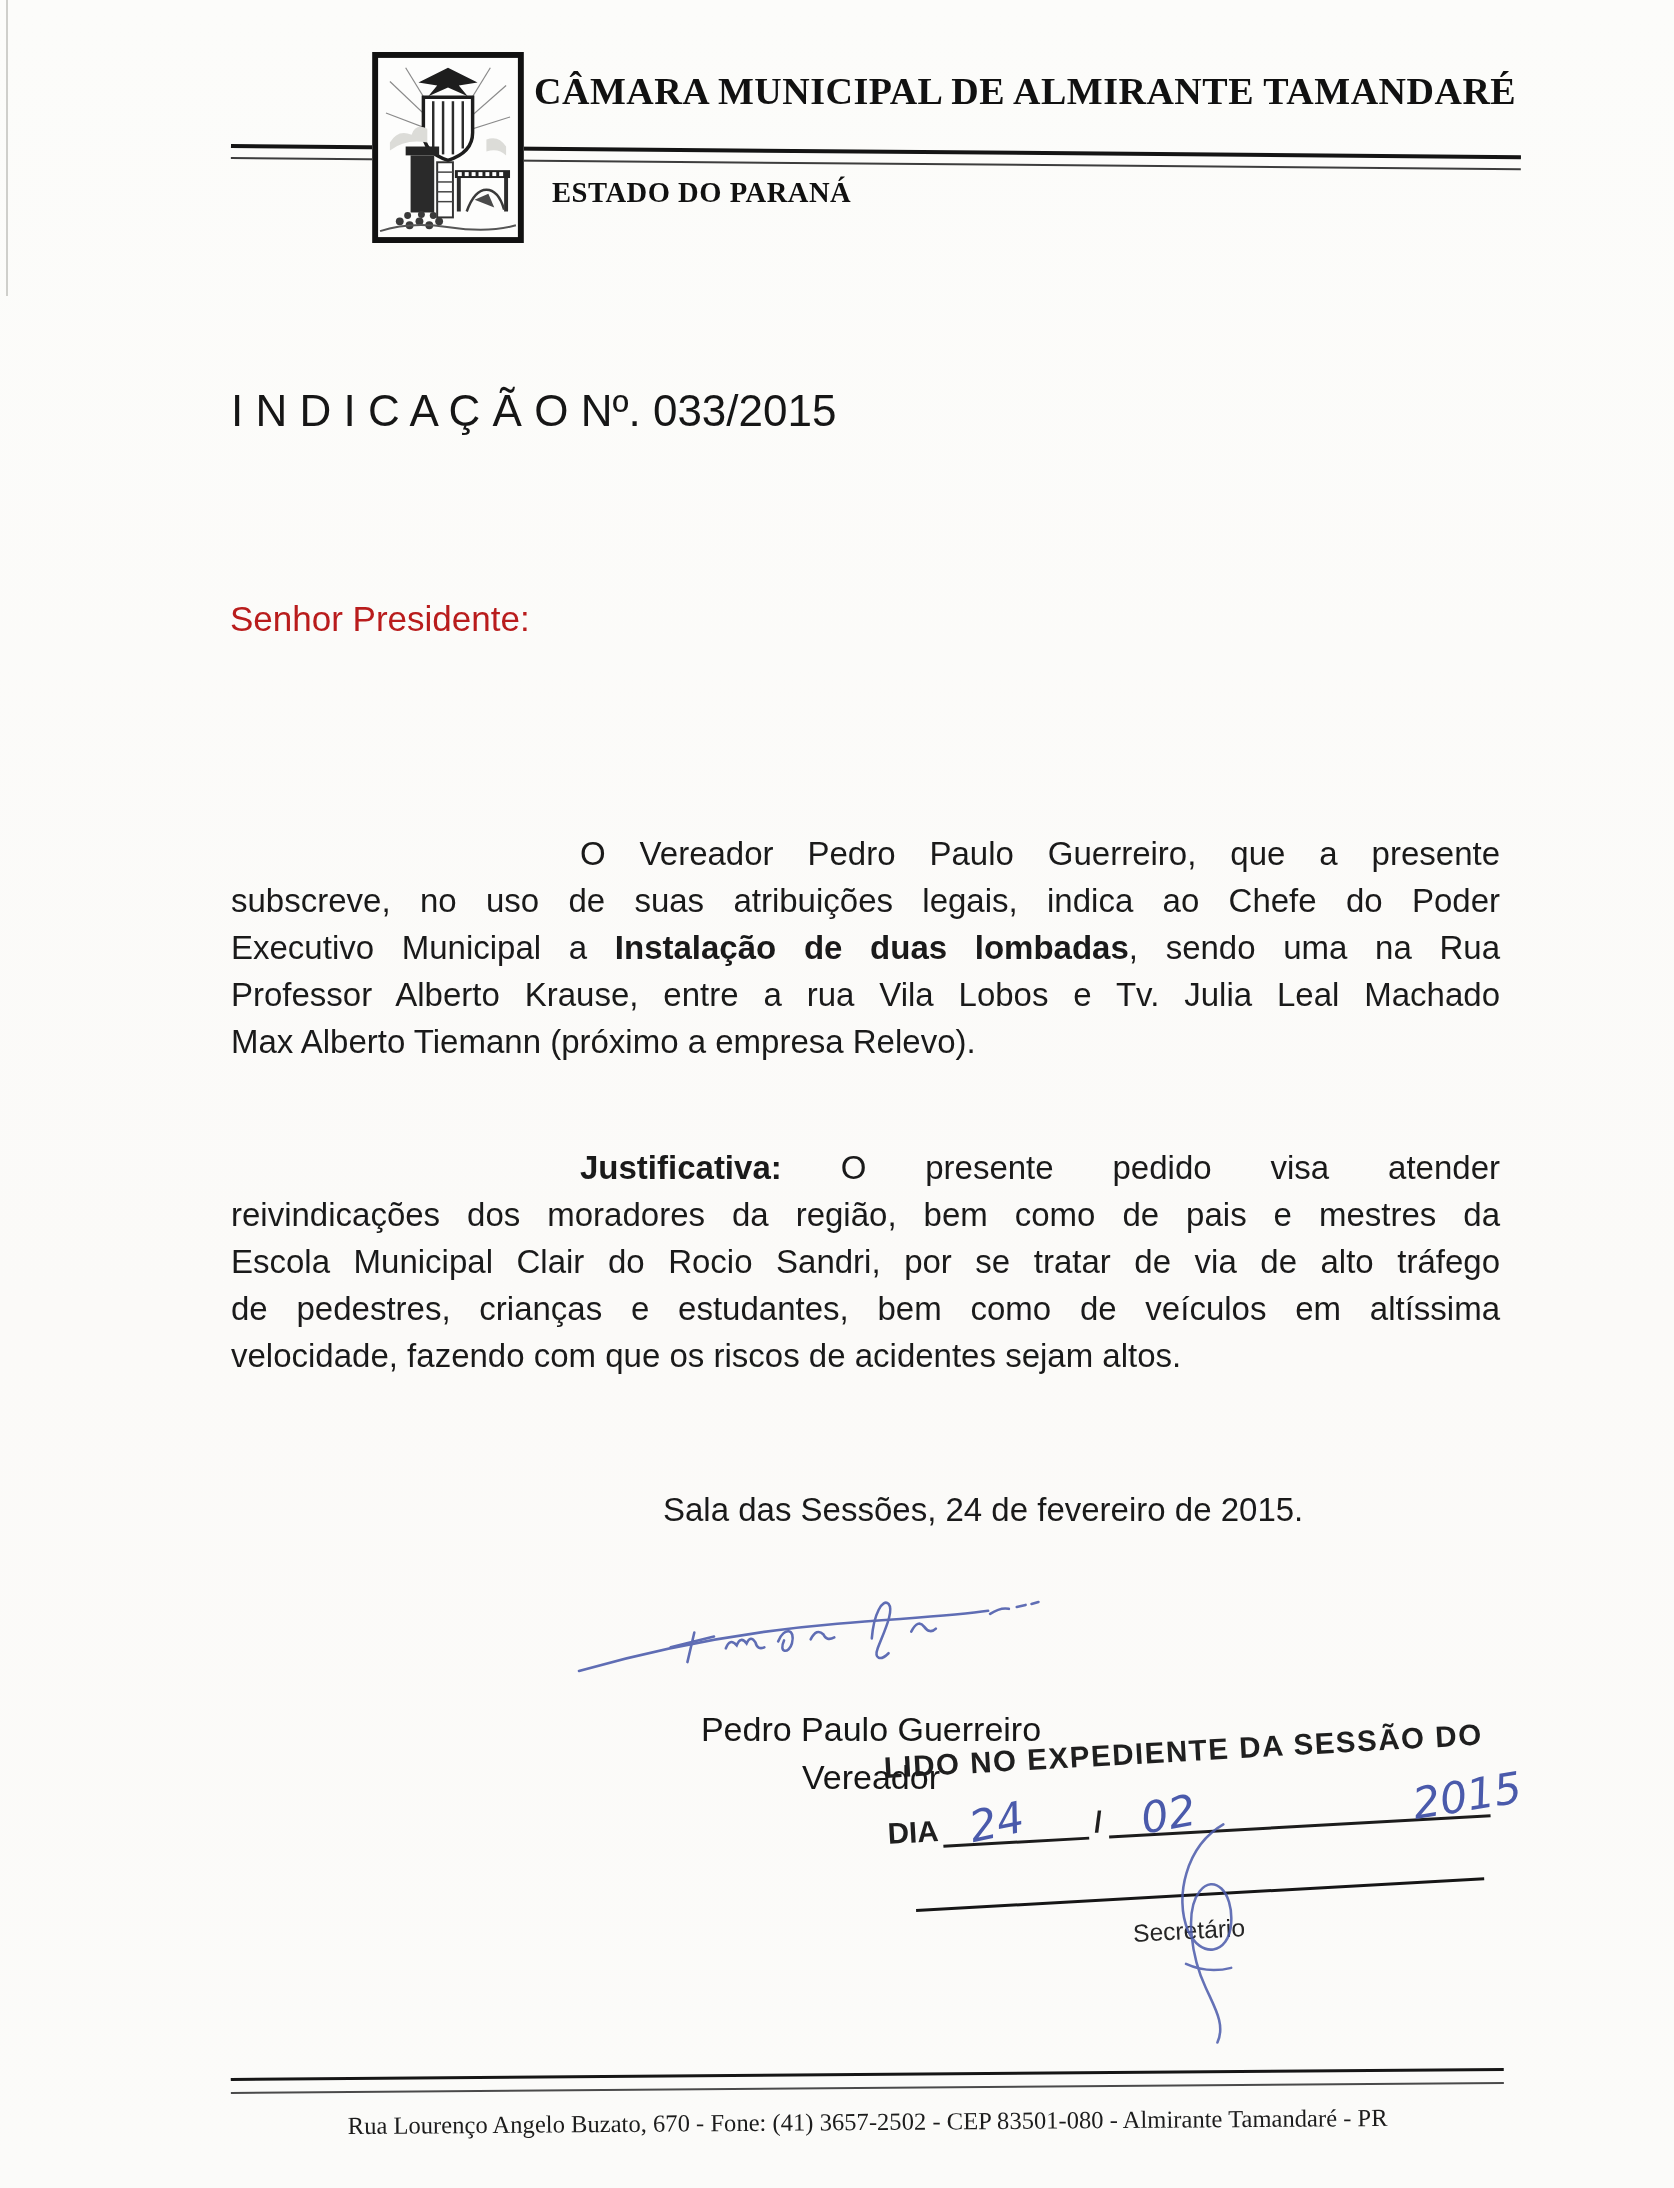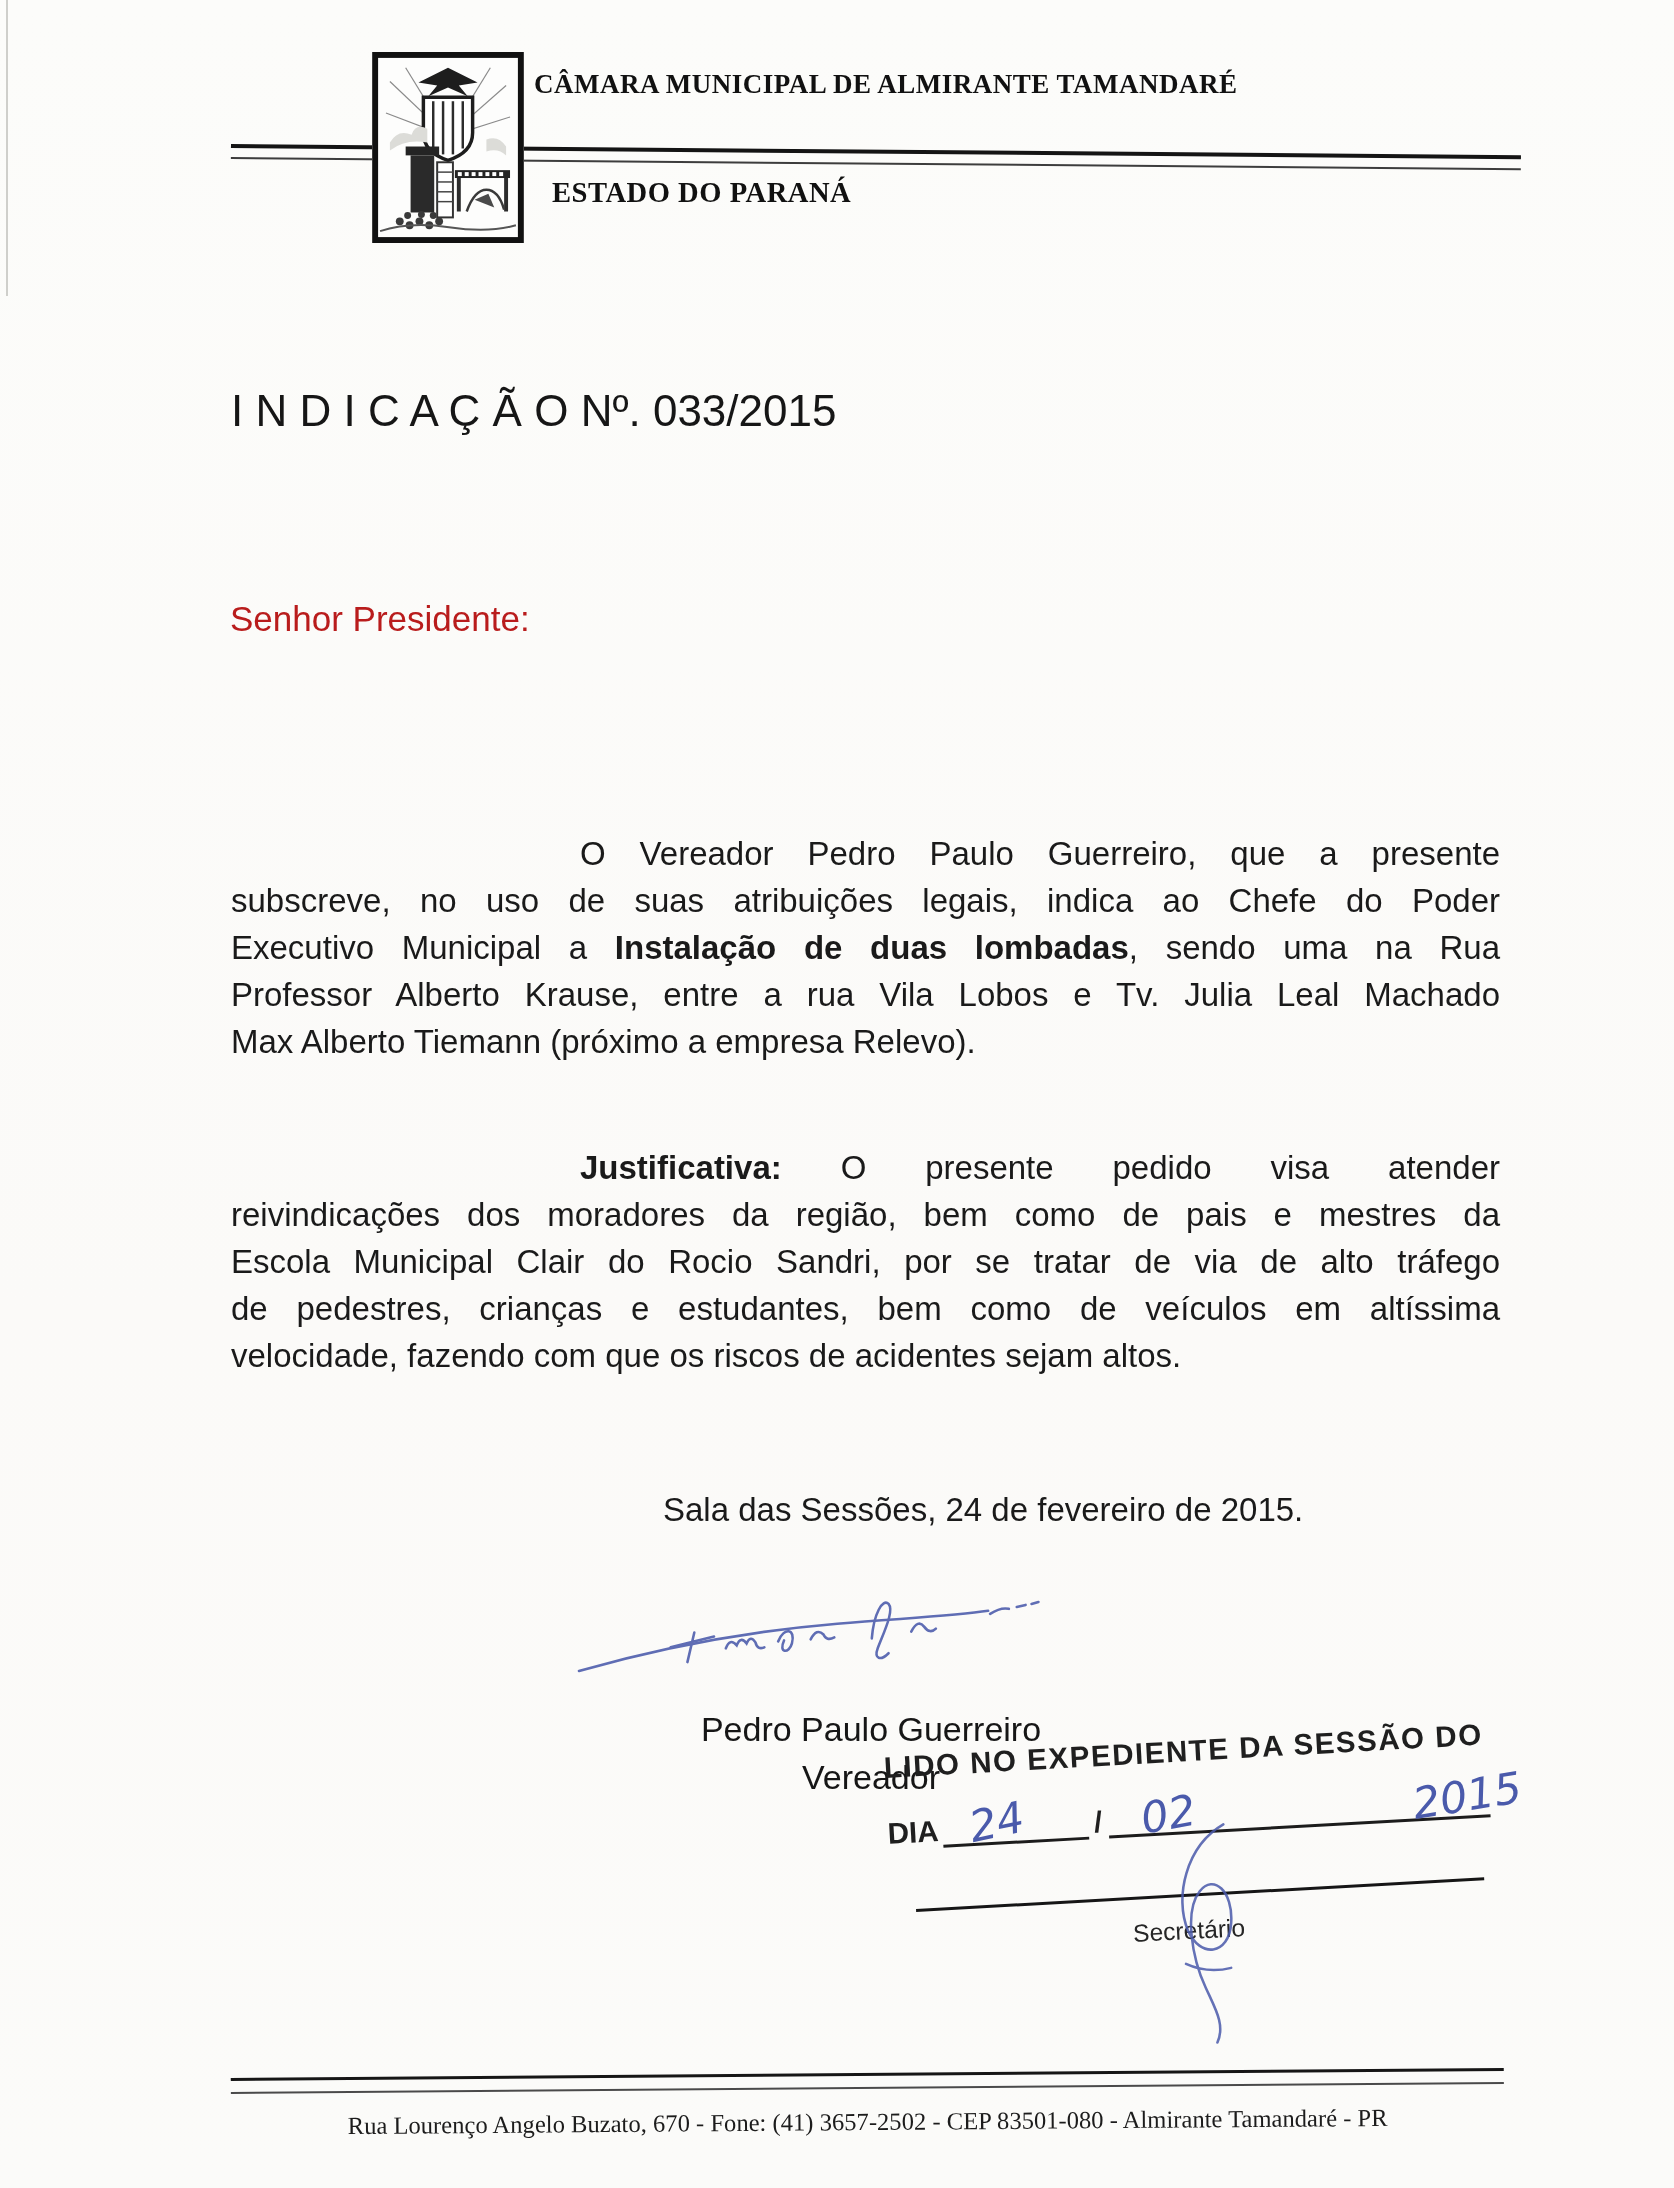--- a/index.html
+++ b/index.html
@@ -12,21 +12,21 @@
 
   
   .scan-edge{left:5.9px;top:0;width:2px;height:296px;background:#cfcfcb;}
 
   
   .hdr-rules{left:231px;top:144px;width:1290px;transform:rotate(.5deg);transform-origin:0 0;}
   .hdr-rule-a{height:3.9px;background:#141414;}
   .hdr-rule-b{height:2px;background:#3d3d3d;margin-top:8.9px;}
   .emblem{left:372px;top:52px;width:152px;height:191px;background:#fff;}
   .hdr-title{left:534px;top:69px;width:946px;font-family:"Liberation Serif",serif;
-    font-weight:bold;font-size:27px;letter-spacing:0.5px;color:#111;white-space:nowrap;}
+    font-weight:bold;font-size:38px;letter-spacing:0.5px;color:#111;white-space:nowrap;}
   .hdr-sub{left:552px;top:177px;width:887px;text-align:left;font-family:"Liberation Serif",serif;
     font-weight:bold;font-size:28.6px;letter-spacing:0.5px;color:#111;}
 
   
   .doc-number{left:231px;top:386px;font-size:44px;color:#161616;white-space:nowrap;}
   .salutation{left:230px;top:599px;font-size:35px;color:#b91c1c;}
 
   
   .para{left:231px;width:1269px;font-size:33px;line-height:47px;color:#1a1a1a;}
   .p1{top:830px;}

